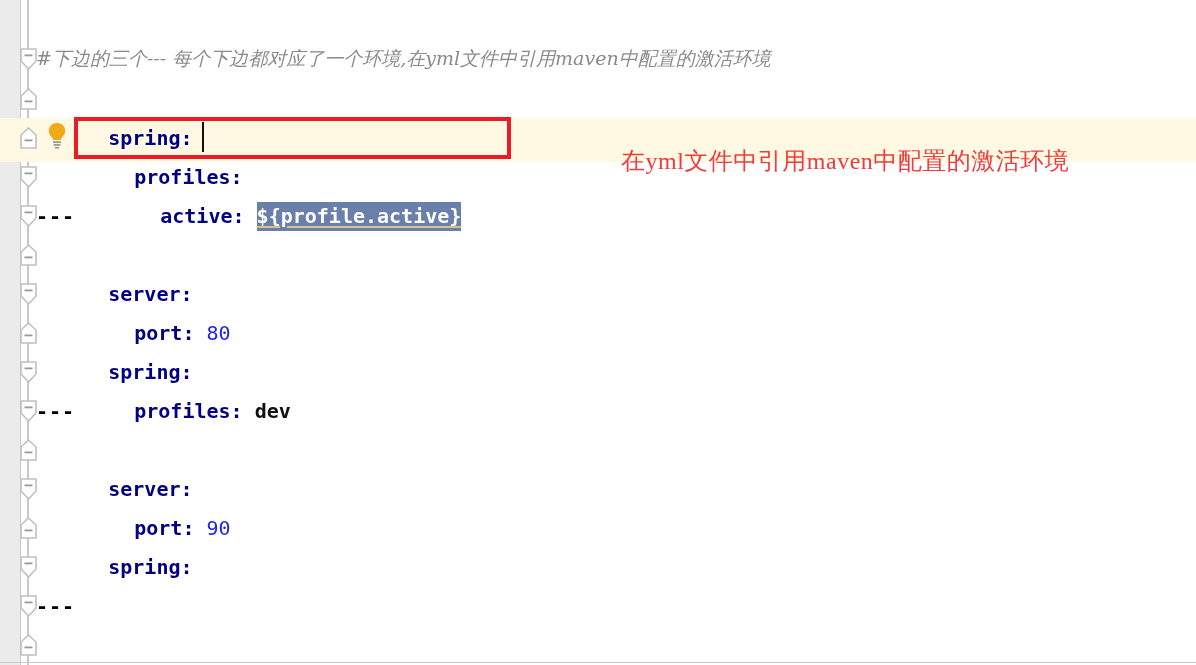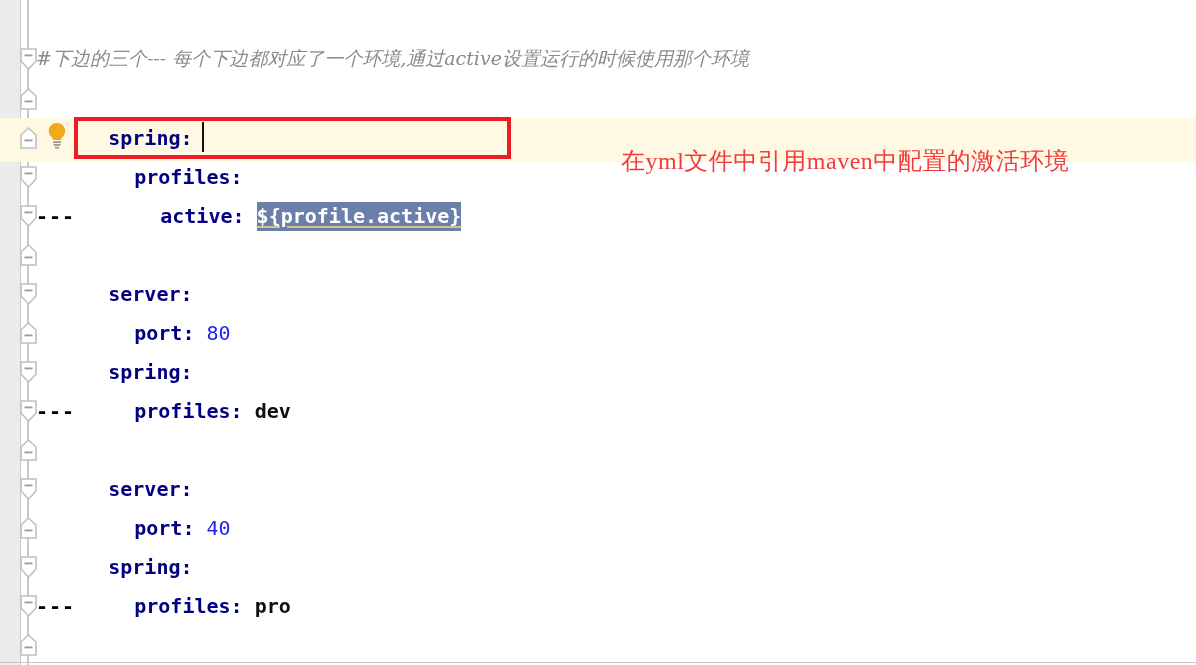--- a/index.html
+++ b/index.html
@@ -146,21 +146,21 @@
 <body>
 
 <div id="editor">
 
   <div id="gutter-strip"></div>
   <div id="fold-rail"></div>
 
   <div id="current-line"></div>
 
   <div class="line" style="top:0px;">
-    <span class="code comment">#下边的三个--- 每个下边都对应了一个环境,通过active设置运行的时候使用那个环境</span>
+    <span class="code comment">#下边的三个--- 每个下边都对应了一个环境,在yml文件中引用maven中配置的激活环境</span>
   </div>
 
   <div class="line" style="top:41px;">
     <span class="code" style="left:36px;">
       <span class="key">spring</span><span class="colon">:</span>
     </span>
   </div>
 
   <div class="line" style="top:80px;">
     <span class="code" style="left:62px;">
@@ -208,35 +208,30 @@
   </div>
 
   <div class="line" style="top:392px;">
     <span class="code" style="left:36px;">
       <span class="key">server</span><span class="colon">:</span>
     </span>
   </div>
 
   <div class="line" style="top:431px;">
     <span class="code" style="left:62px;">
-      <span class="key">port</span><span class="colon">:</span> <span class="num">40</span>
+      <span class="key">port</span><span class="colon">:</span> <span class="num">90</span>
     </span>
   </div>
 
   <div class="line" style="top:470px;">
     <span class="code" style="left:36px;">
       <span class="key">spring</span><span class="colon">:</span>
     </span>
   </div>
 
-  <div class="line" style="top:509px;">
-    <span class="code" style="left:62px;">
-      <span class="key">profiles</span><span class="colon">:</span> <span class="val">pro</span>
-    </span>
-  </div>
 
   <div class="line" style="top:548px;">
     <span class="code dashes" style="left:36px;">---</span>
   </div>
 
   <div class="line" style="top:587px;">
     <span class="code" style="left:36px;">
       
     </span>
   </div>

